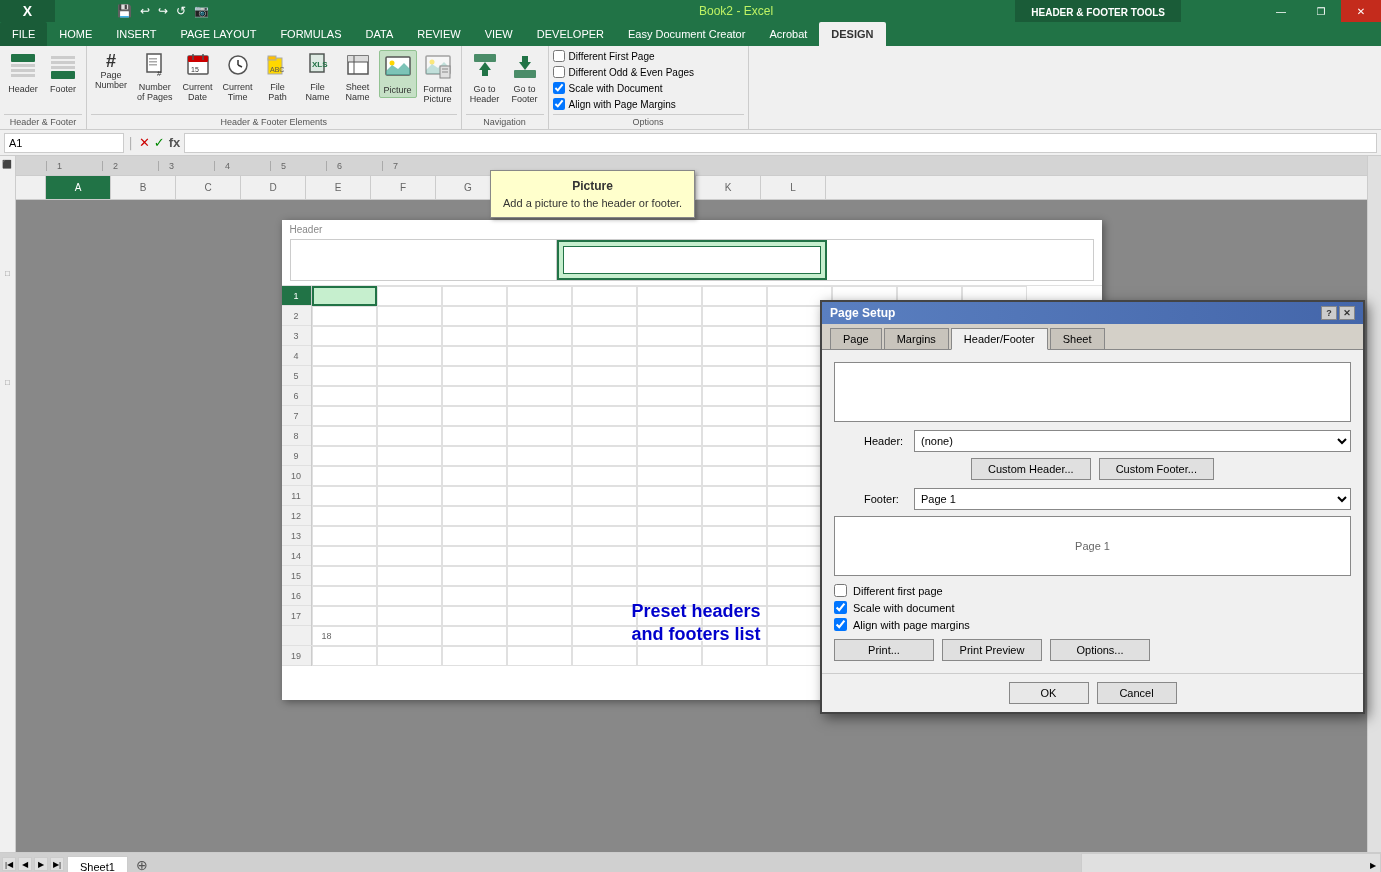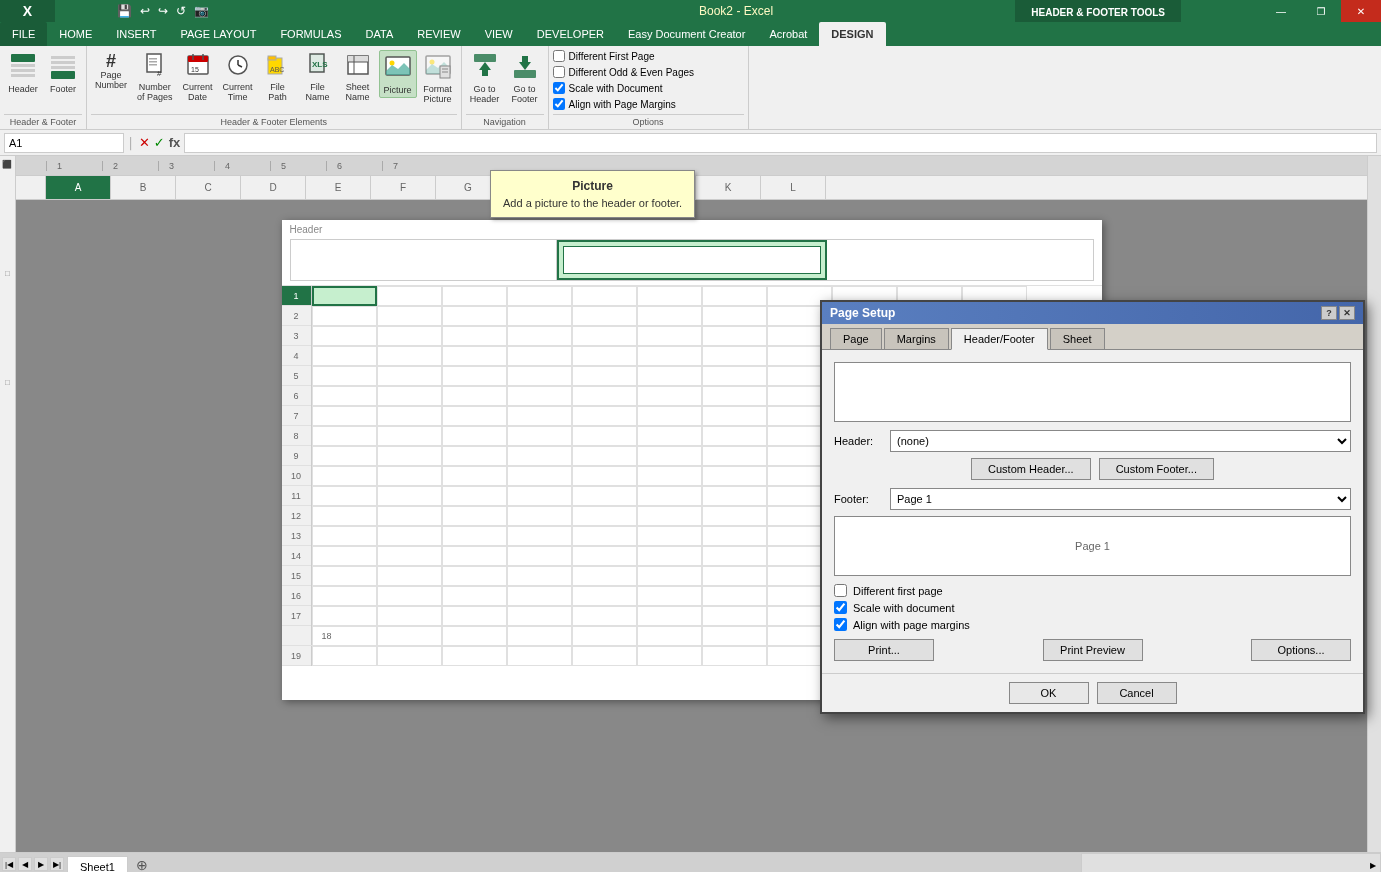--- a/index.html
+++ b/index.html
@@ -133,21 +133,21 @@
       display: flex;
       align-items: center;
       justify-content: center;
       font-size: 11px;
       color: #666;
     }
     .dialog-field-row {
       display: flex;
       align-items: center;
       margin-bottom: 6px;
-      gap: 6px;
+      margin-left: 30px;
     }
     .dialog-label {
       font-size: 11px;
       width: 50px;
     }
     .dialog-select {
       flex: 1;
       height: 22px;
       font-size: 11px;
       border: 1px solid #888;
@@ -230,21 +230,21 @@
     .qa-btn {
       color: white;
       font-size: 12px;
       cursor: pointer;
       padding: 2px;
     }
 
     .title-center {
       flex: 1;
       text-align: center;
-      color: #fef9c3;
+      color: #bef264;
       font-size: 12px;
     }
 
     .win-controls {
       display: flex;
     }
     .wc-btn {
       width: 40px;
       height: 22px;
       color: white;
@@ -880,20 +880,34 @@
                 <div style="width:65px; border:1px solid #e0e0e0;"></div>
                 <div style="width:65px; border:1px solid #e0e0e0;"></div>
                 <div style="width:65px; border:1px solid #e0e0e0;"></div>
                 <div style="width:65px; border:1px solid #e0e0e0;"></div>
                 <div style="width:65px; border:1px solid #e0e0e0;"></div>
                 <div style="width:65px; border:1px solid #e0e0e0;"></div>
               </div>
           </div>
         </div>
 
+        <div style="position:absolute; top:380px; left:350px; pointer-events:none;">
+
+          <svg width="480" height="160" style="position:absolute; top:-80px; left:-20px;">
+            <defs>
+              <marker id="arrowhead" markerWidth="10" markerHeight="7" refX="10" refY="3.5" orient="auto">
+                <polygon points="0 0, 10 3.5, 0 7" fill="#4488ff"></polygon>
+              </marker>
+            </defs>
+
+            <line x1="300" y1="60" x2="420" y2="60" stroke="#4488ff" stroke-width="2" marker-end="url(#arrowhead)"></line>
+            <line x1="300" y1="100" x2="420" y2="80" stroke="#4488ff" stroke-width="2" marker-end="url(#arrowhead)"></line>
+          </svg>
+          <div style="color:#0000cc; font-size:18px; font-weight:bold; line-height:1.3; text-shadow:1px 1px 0 white;">Preset headers<br>and footers list</div>
+        </div>
 
       </div>
     </div>
   </div>
 
   <div style="width:14px; background:#e0e0e0; border-left:1px solid #ccc;"></div>
 
 </div>
 
 <div class="dialog">
@@ -943,21 +957,21 @@
     </div>
     <div class="dialog-checkbox-row">
       <input type="checkbox" id="dlg-cb3" checked="" style="">
       <label for="dlg-cb3">Scale with document</label>
     </div>
     <div class="dialog-checkbox-row">
       <input type="checkbox" id="dlg-cb4" checked="" style="">
       <label for="dlg-cb4">Align with page margins</label>
     </div>
 
-    <div style="display:flex; gap:8px; margin-top:8px; justify-content:space-between;">
+    <div style="display:flex; gap:8px; margin-top:8px; justify-content:flex-start;">
       <button class="dialog-btn">Print...</button>
       <button class="dialog-btn">Print Preview</button>
       <button class="dialog-btn">Options...</button>
     </div>
   </div>
   <div class="dialog-footer-btns">
     <button class="dialog-footer-btn primary">OK</button>
     <button class="dialog-footer-btn">Cancel</button>
   </div>
 </div>

